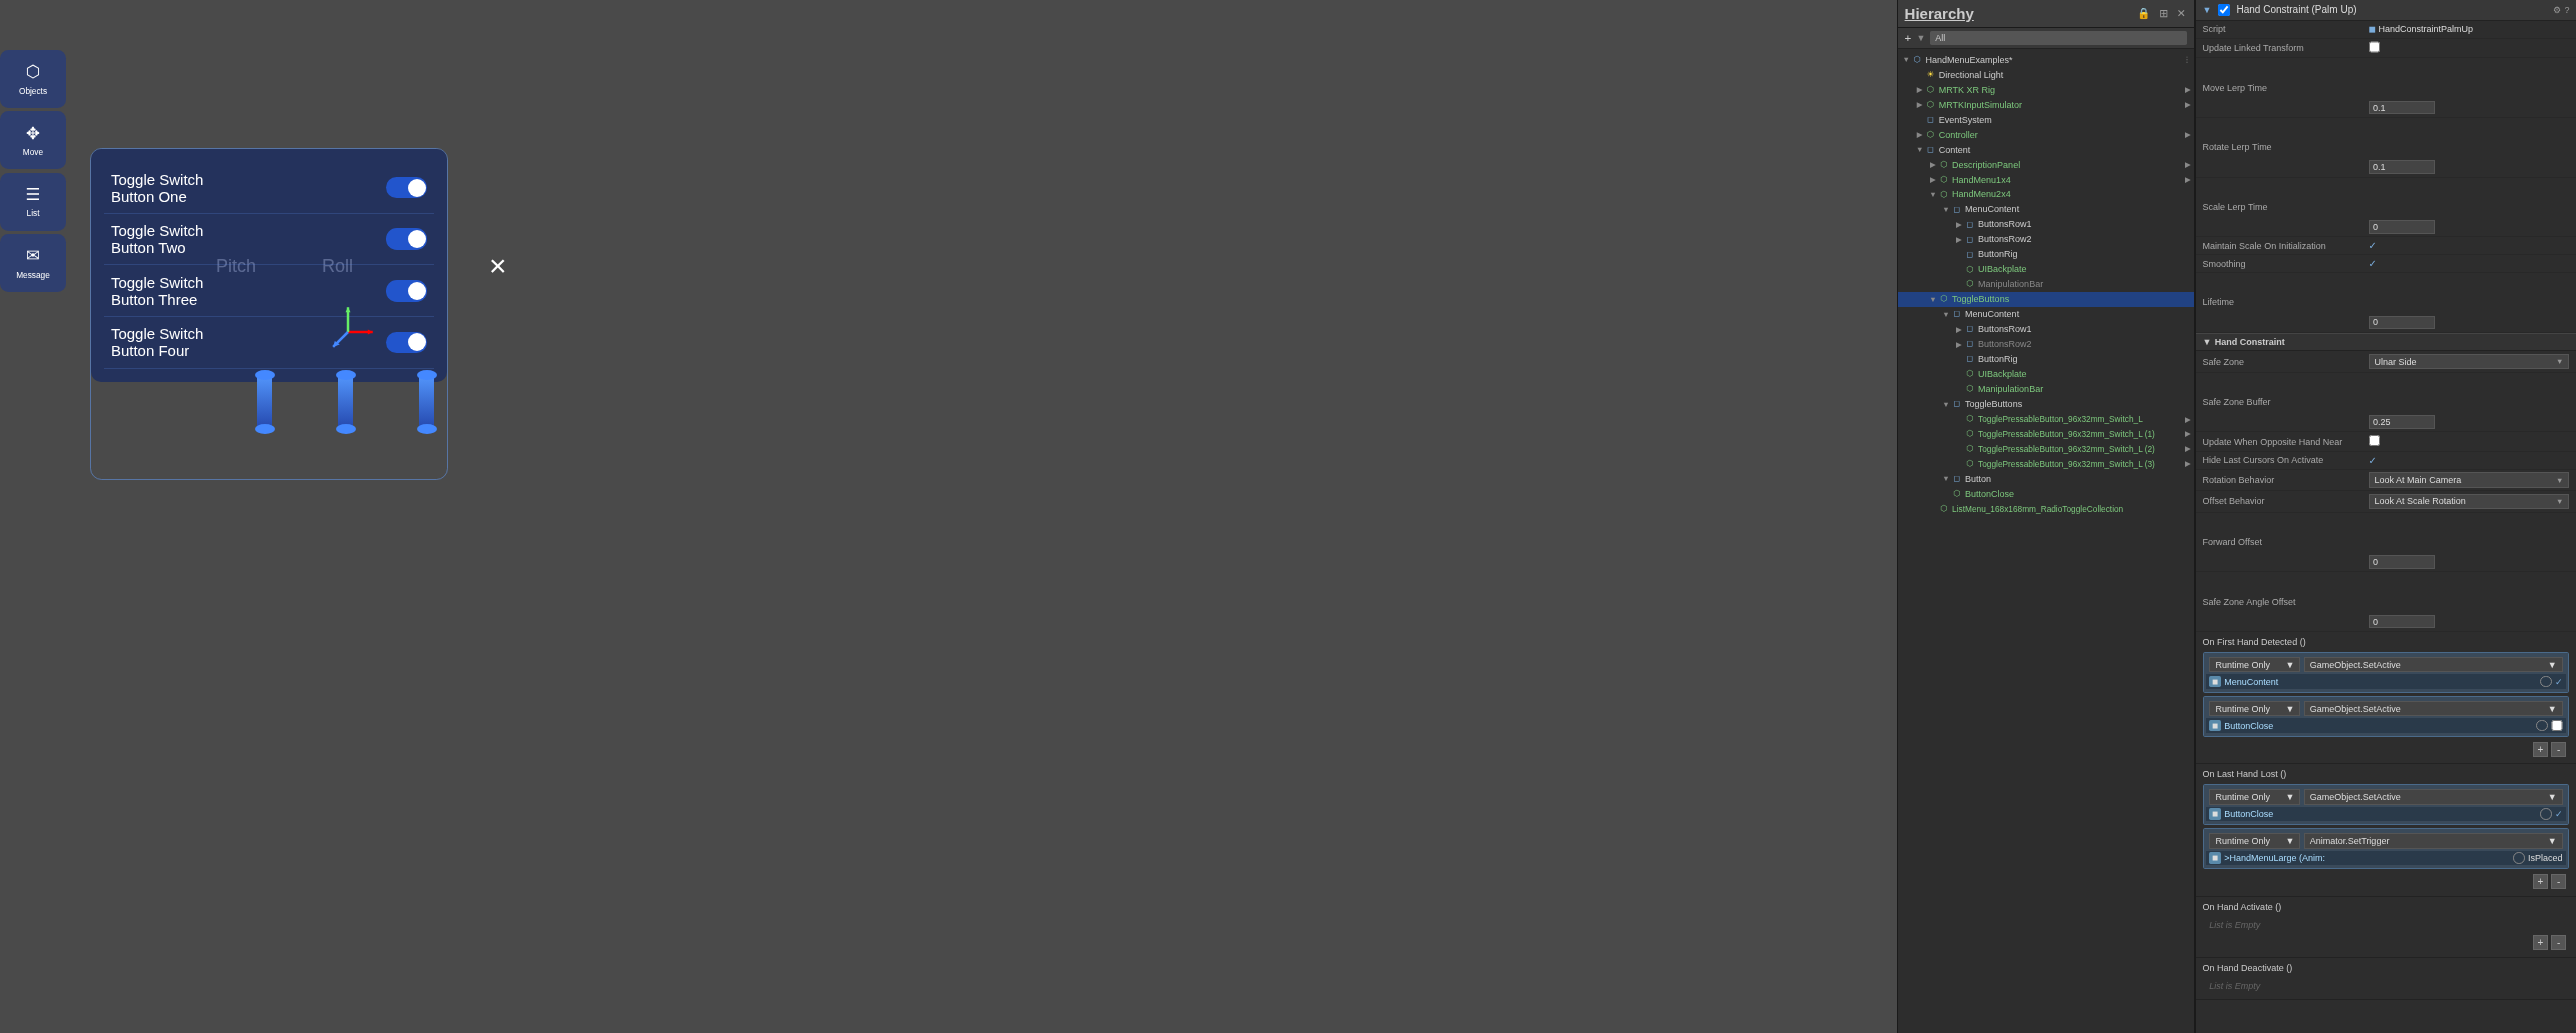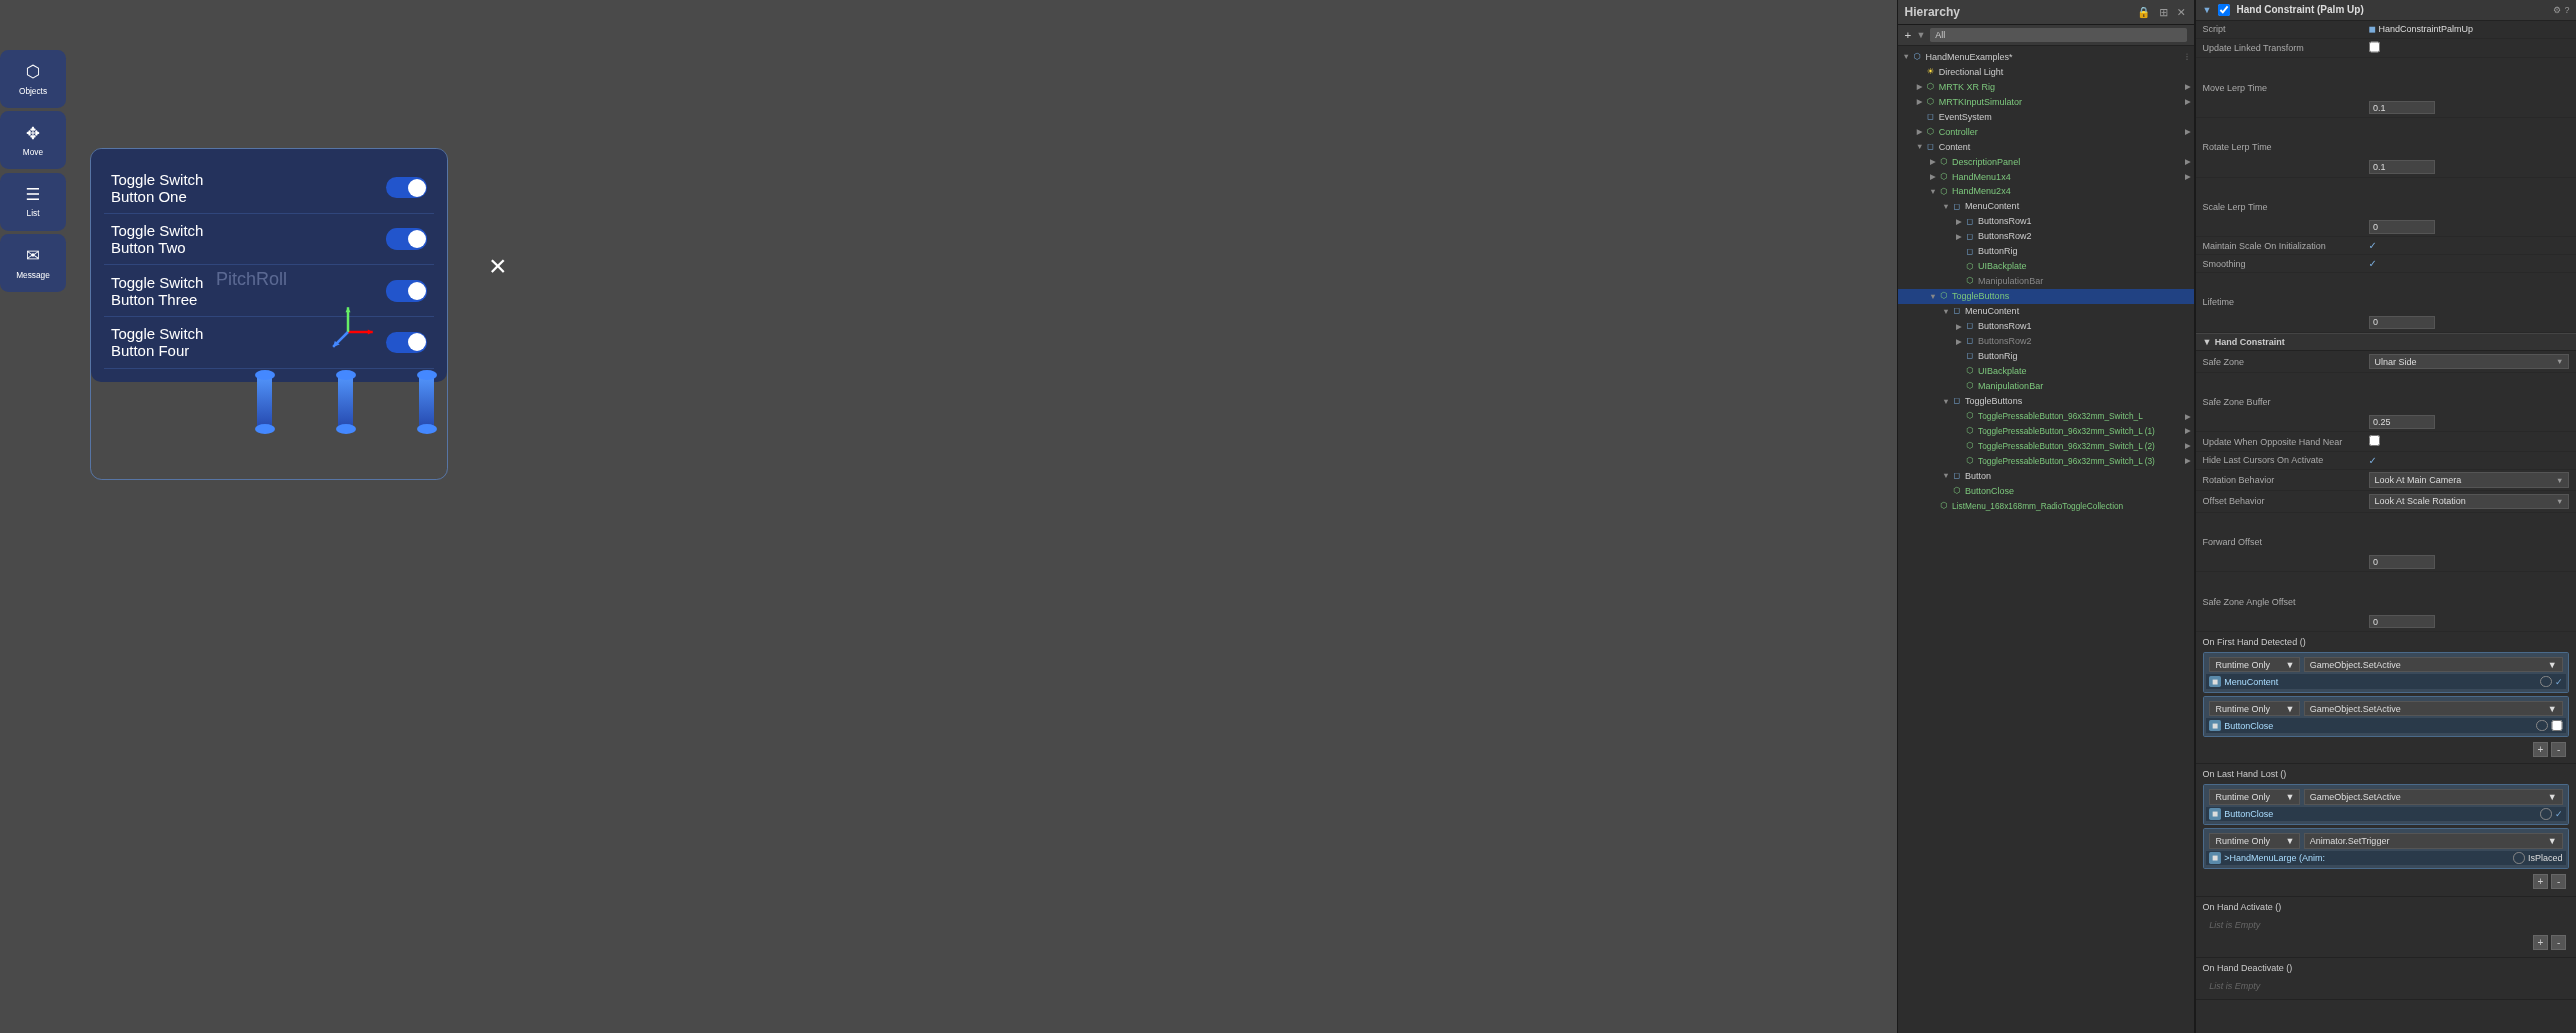--- a/index.html
+++ b/index.html
@@ -37,21 +37,22 @@
       padding: 5px 6.6px;
       display: flex;
       align-items: center;
       justify-content: space-between;
       border-bottom: 0.8px solid #1a1a1a;
     }
 
     .hierarchy-title {
       font-weight: bold;
       color: #ccc;
-      font-size: 12px;
+      font-size: 15px;
+      text-decoration: underline;
     }
 
     .hierarchy-header-icons {
       display: flex;
       gap: 5px;
       align-items: center;
     }
 
     .icon-btn {
       color: #999;
@@ -148,21 +149,21 @@
       background: #383838;
       padding: 4.1px 6.6px;
       display: flex;
       align-items: center;
       gap: 5px;
       border-bottom: 0.8px solid #222;
     }
 
     .component-title {
       font-size: 10px;
-      font-weight: bold;
+      font-weight: normal;
       color: #ddd;
       flex: 1;
     }
 
     .component-icons {
       display: flex;
       gap: 3.3px;
       align-items: center;
     }
 
@@ -429,23 +430,24 @@
     }
 
     .axis-gizmo {
       position: absolute;
       left: 265px;
       top: 191px;
     }
 
     .roll-pitch-labels {
       position: absolute;
-      top: 161px;
+      top: 148px;
       left: 166px;
       display: flex;
+      gap: 66px;
     }
 
     .axis-label {
       color: white;
       font-size: 18px;
       font-weight: 300;
     }
 
     .close-x {
       position: absolute;

